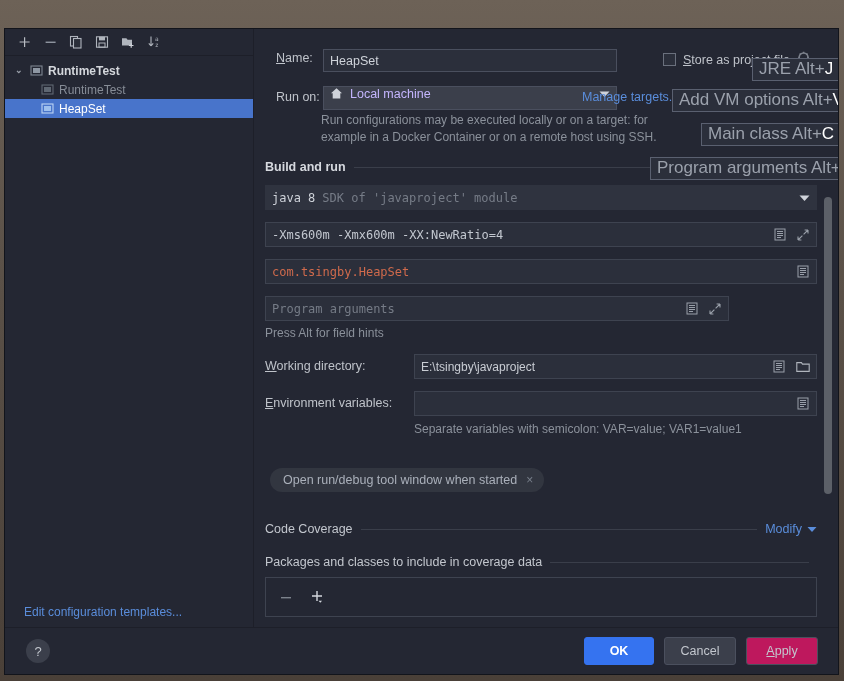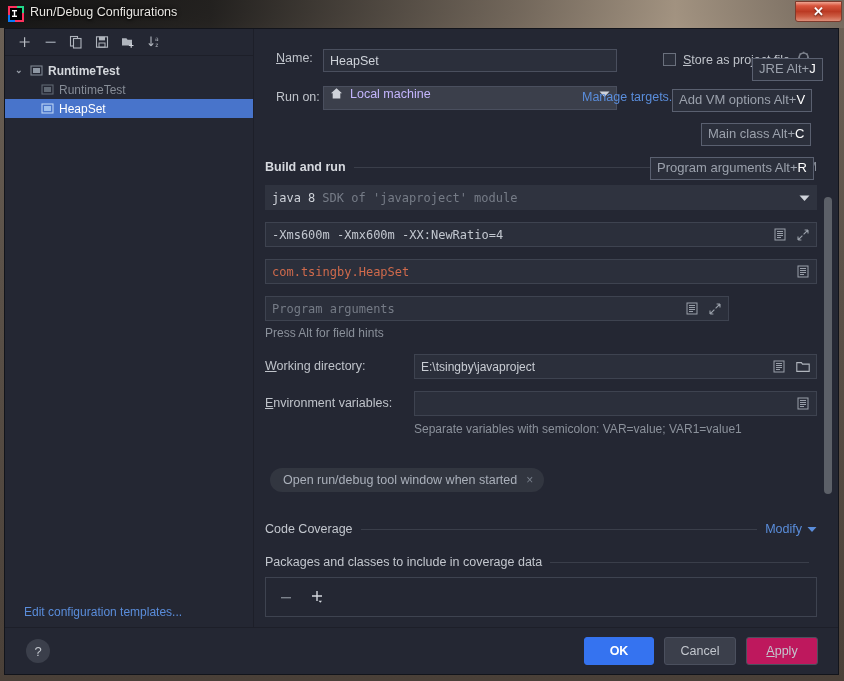--- a/index.html
+++ b/index.html
@@ -136,21 +136,21 @@
     position:absolute; background:#2b2f3b; border:1px solid #3e4350;
     height:25px; display:flex; align-items:center; padding:0 6px;
     color:#c9cdd4;
   }
 
   .icon-btn { width:15px; height:15px; display:flex; align-items:center; justify-content:center; cursor:pointer; }
 
   
   .tip {
     position:absolute; background:#2b2f3b; border:1px solid #5a6070;
-    color:#9ba1ac; font-size:13px; padding:2px 6px 3px 6px;
+    color:#9ba1ac; font-size:17px; padding:2px 6px 3px 6px;
     white-space:nowrap; z-index:40; line-height:16px;
   }
   .tip b { color:#ffffff; font-weight:normal; }
 
   
   .chip {
     display:inline-flex; align-items:center; gap:9px;
     background:#323640; border-radius:13px; height:24px; padding:0 11px 0 13px;
     color:#aab0ba; font-size:12.5px;
   }
@@ -185,43 +185,20 @@
   .cov-list {
     position:absolute; background:#242733; border:1px solid #3e4350;
     display:flex; align-items:center; gap:4px; padding-left:10px;
   }
 </style>
 </head>
 <body>
 
 <div id="window">
 
-  <div id="titlebar">
-    <div class="tb-grad"></div>
-
-    <span id="app-icon">
-      <svg width="16" height="16" viewBox="0 0 16 16">
-        <rect x="0" y="0" width="16" height="16" fill="#fe315d"></rect>
-        <rect x="0" y="0" width="7" height="7" fill="#fe315d"></rect>
-        <rect x="9" y="0" width="7" height="7" fill="#21d789"></rect>
-        <rect x="0" y="9" width="7" height="7" fill="#087cfa"></rect>
-        <rect x="9" y="9" width="7" height="7" fill="#fe315d"></rect>
-        <rect x="2" y="2" width="12" height="12" fill="#000"></rect>
-        <rect x="4" y="4" width="5" height="1.4" fill="#fff"></rect>
-        <rect x="5.8" y="4" width="1.4" height="7" fill="#fff"></rect>
-        <rect x="4" y="9.6" width="5" height="1.4" fill="#fff"></rect>
-      </svg>
-    </span>
-
-    <span id="title-text">Run/Debug Configurations</span>
-
-    <div id="close-btn">
-      <div class="x">✕</div>
-    </div>
-  </div>
 
   <div id="frame-inner">
     <div id="content">
 
       <div id="body-area">
 
         <div id="left-panel">
 
           <div id="tb">
             <div class="tb-btn">
@@ -331,20 +308,24 @@
             </span>
             <span style="flex:1;">Local machine</span>
             <span>
               <svg width="11" height="8" viewBox="0 0 11 8">
                   <path d="M0.5 1.5h10L5.5 7z" fill="#cfd3da"></path>
                 </svg>
             </span>
           </div>
           <span class="linkblue" style="position:absolute; left:327px; top:61px;">Manage targets...</span>
 
+          <div class="hint" style="position:absolute; left:66px; top:83px; line-height:17px;">
+            <div>Run configurations may be executed locally or on a target: for</div>
+            <div>example in a Docker Container or on a remote host using SSH.</div>
+          </div>
 
           <div class="sec-head" style="position:absolute; left:10px; top:131px; width:552px;">
             <span class="title">Build and run</span>
             <span class="sec-rule"></span>
             <span class="linkblue underline-first">Modify options</span>
             <span style="margin-left:5px;">
               <svg width="10" height="7" viewBox="0 0 10 7">
                   <path d="M0.5 1h9L5 6z" fill="#5a8ddb"></path>
                 </svg>
             </span>

